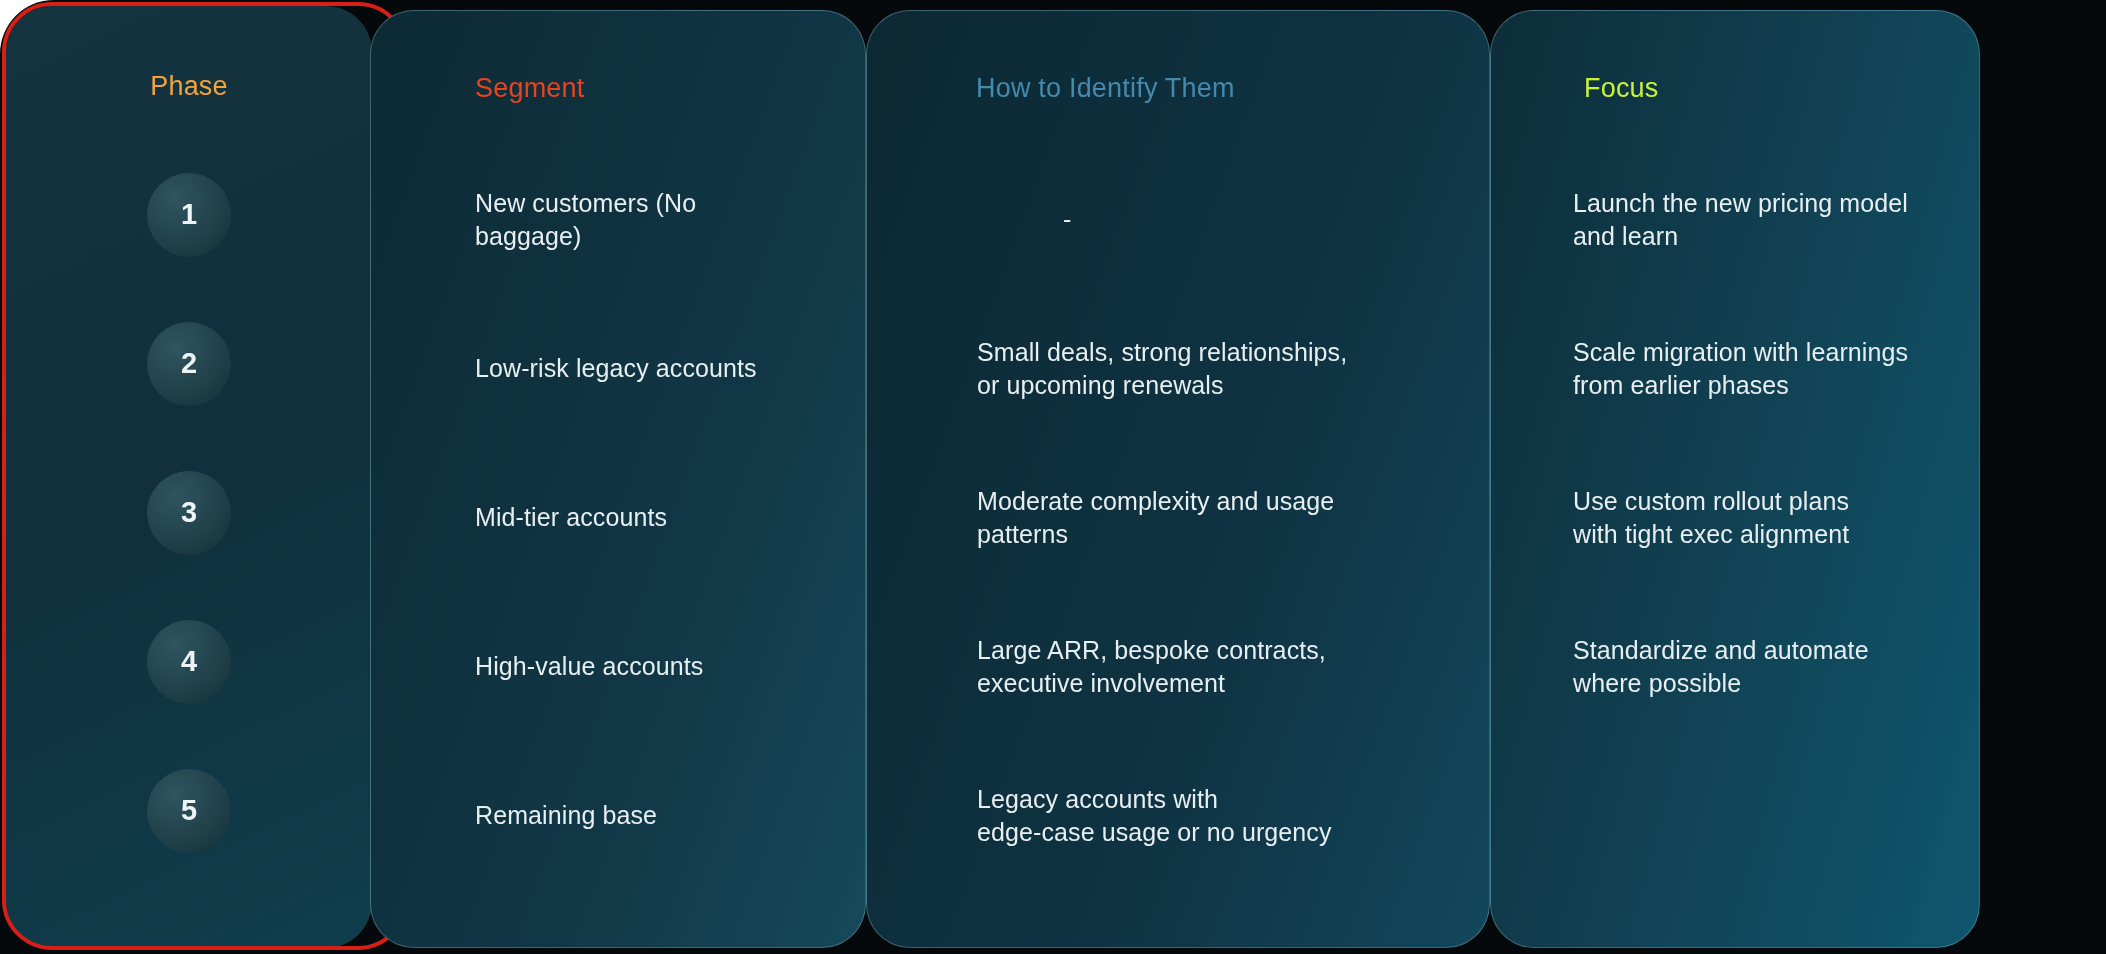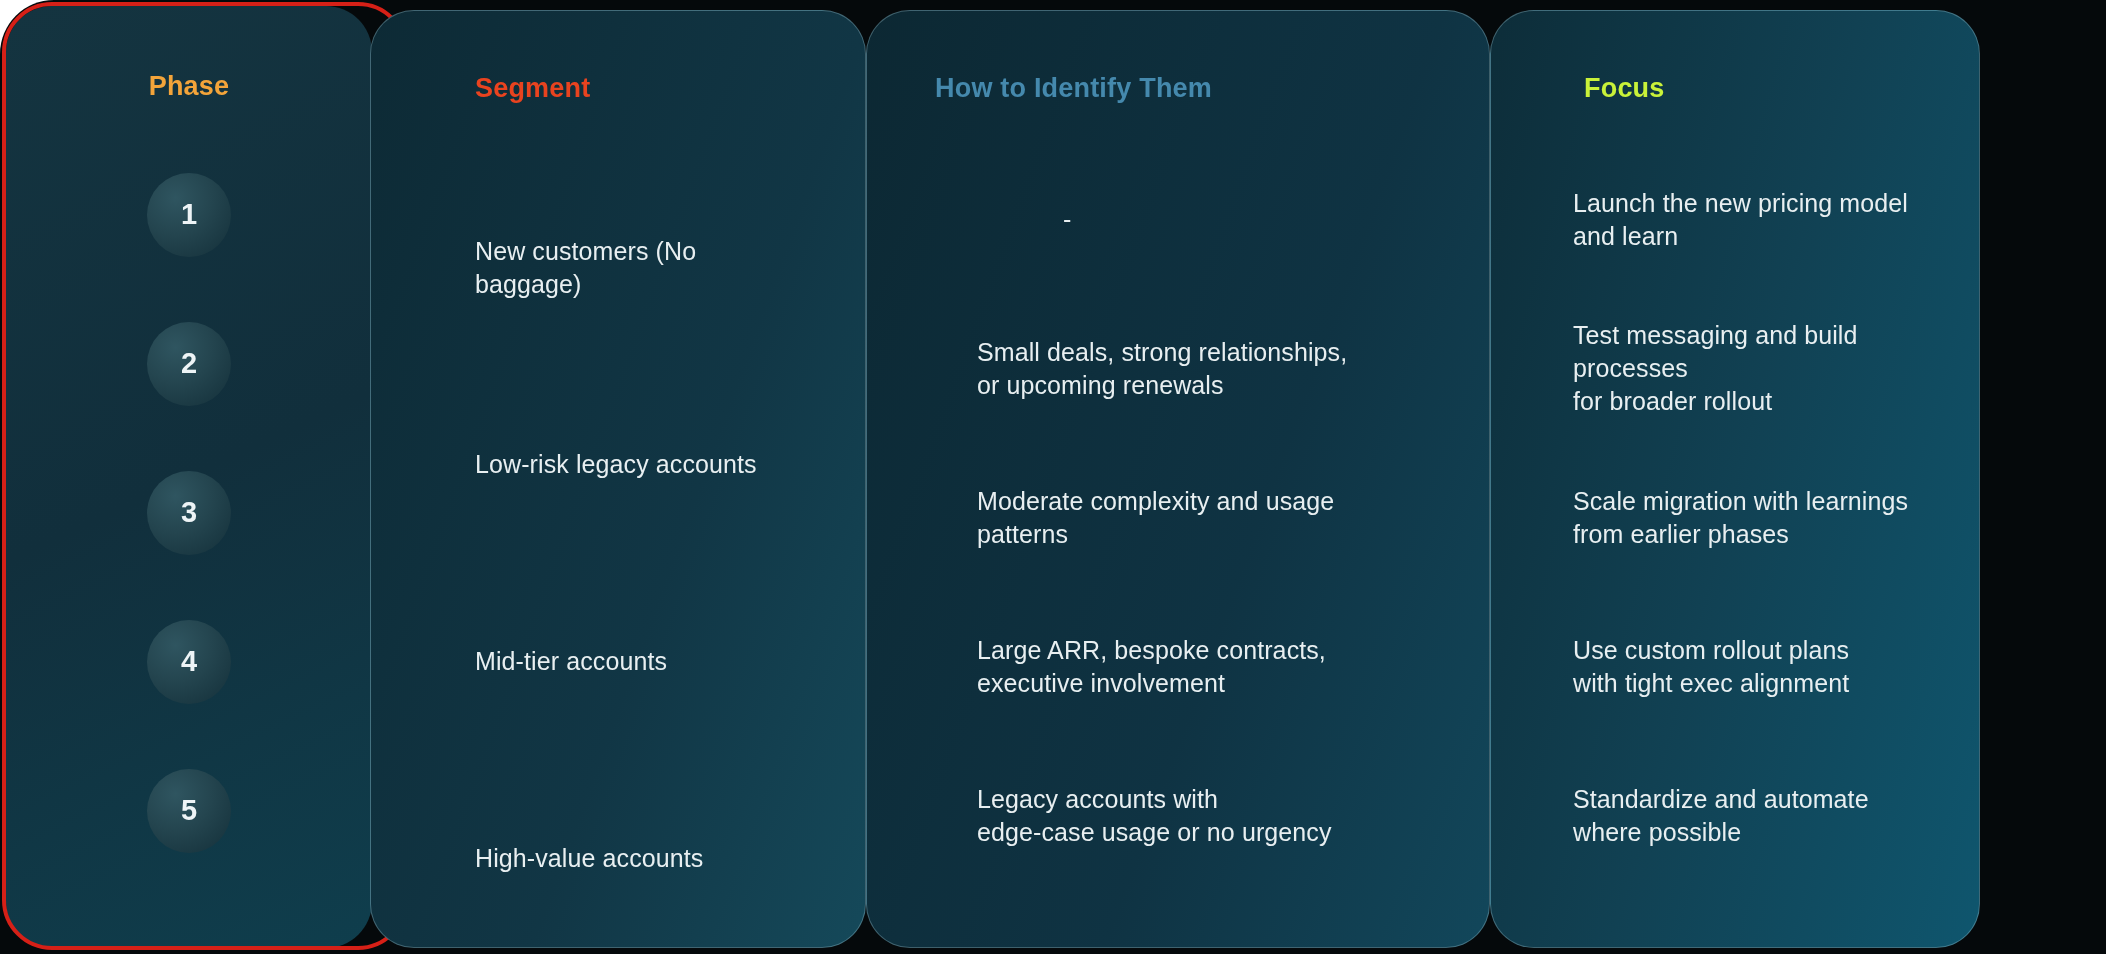--- a/index.html
+++ b/index.html
@@ -34,33 +34,33 @@
     border-radius:46px;
     background:linear-gradient(155deg,#143440 0%,#112f3c 50%,#0f3e4d 100%);
     z-index:1;
   }
   .card-2,.card-3,.card-4{
     top:10px;height:938px;
     border-radius:44px;
     border:1px solid rgba(158,198,210,0.35);
     z-index:3;
   }
-  .card-2{left:370px;width:496px;background:linear-gradient(110deg,#0d2a35 0%,#113645 60%,#15495a 100%);gap:48px;}
+  .card-2{left:370px;width:496px;background:linear-gradient(110deg,#0d2a35 0%,#113645 60%,#15495a 100%);}
   .card-3{left:866px;width:624px;background:linear-gradient(110deg,#0c2833 0%,#0f3343 60%,#12475b 100%);}
   .card-4{left:1490px;width:490px;background:linear-gradient(105deg,#0d2d39 0%,#114153 50%,#0f566e 100%);}
 
   .hdr{
     display:flex;align-items:center;
-    font-size:27px;font-weight:700;letter-spacing:.2px;
+    font-size:27px;font-weight:400;letter-spacing:.2px;
     padding-top:20px;
     box-sizing:border-box;
   }
   .card-1 .hdr{justify-content:center;padding-top:26px;}
   .card-2 .hdr{padding-left:104px;}
-  .card-3 .hdr{padding-left:68px;}
+  .card-3 .hdr{padding-left:109px;}
   .card-4 .hdr{padding-left:93px;}
 
   .cell{
     display:flex;align-items:center;
     box-sizing:border-box;
   }
   .card-1 .cell{justify-content:center;}
   .card-2 .cell{padding-left:104px;padding-right:12px;}
   .card-3 .cell{padding-left:110px;padding-right:20px;}
   .card-4 .cell{padding-left:82px;padding-right:20px;}
@@ -148,24 +148,20 @@
       </div>
   </div>
 
   <div class="card card-4">
     <div class="hdr" style="color: rgb(201, 242, 57);">Focus</div>
     <div class="cell">
         <div class="txt">Launch the new pricing model
 and learn</div>
       </div>
     <div class="cell">
-        <div class="txt">Test messaging and build processes
-for broader rollout</div>
-      </div>
-    <div class="cell">
         <div class="txt">Scale migration with learnings
 from earlier phases</div>
       </div>
     <div class="cell">
         <div class="txt">Use custom rollout plans
 with tight exec alignment</div>
       </div>
     <div class="cell">
         <div class="txt">Standardize and automate
 where possible</div>

